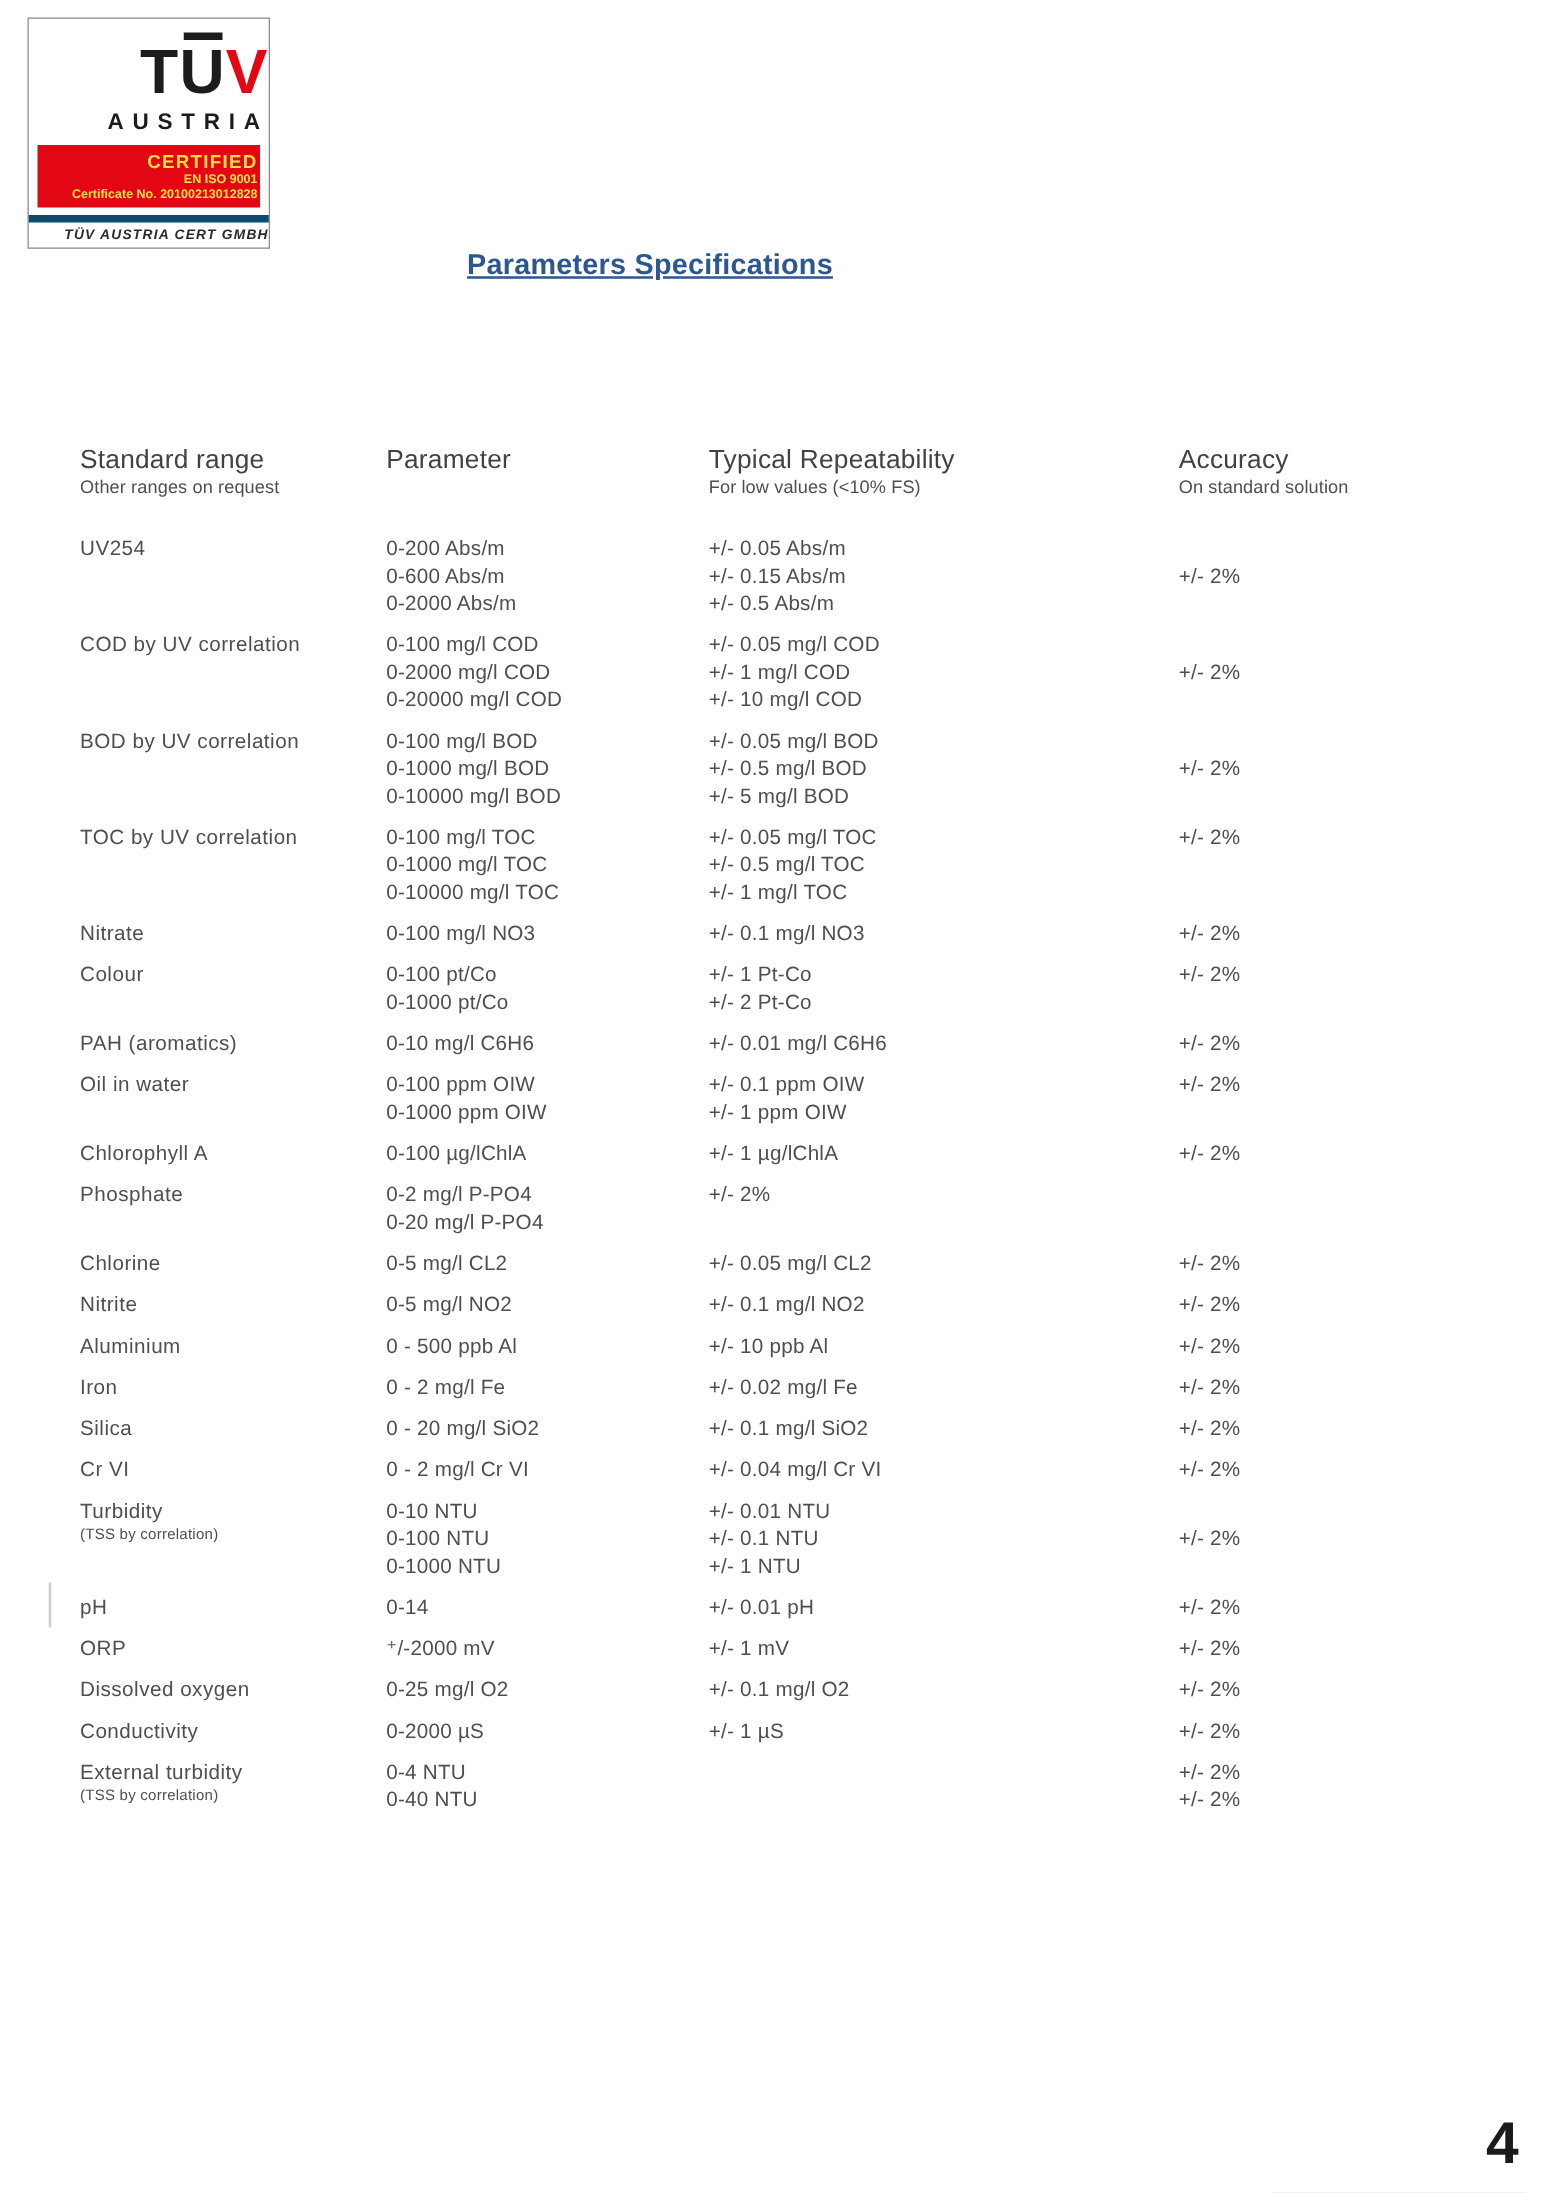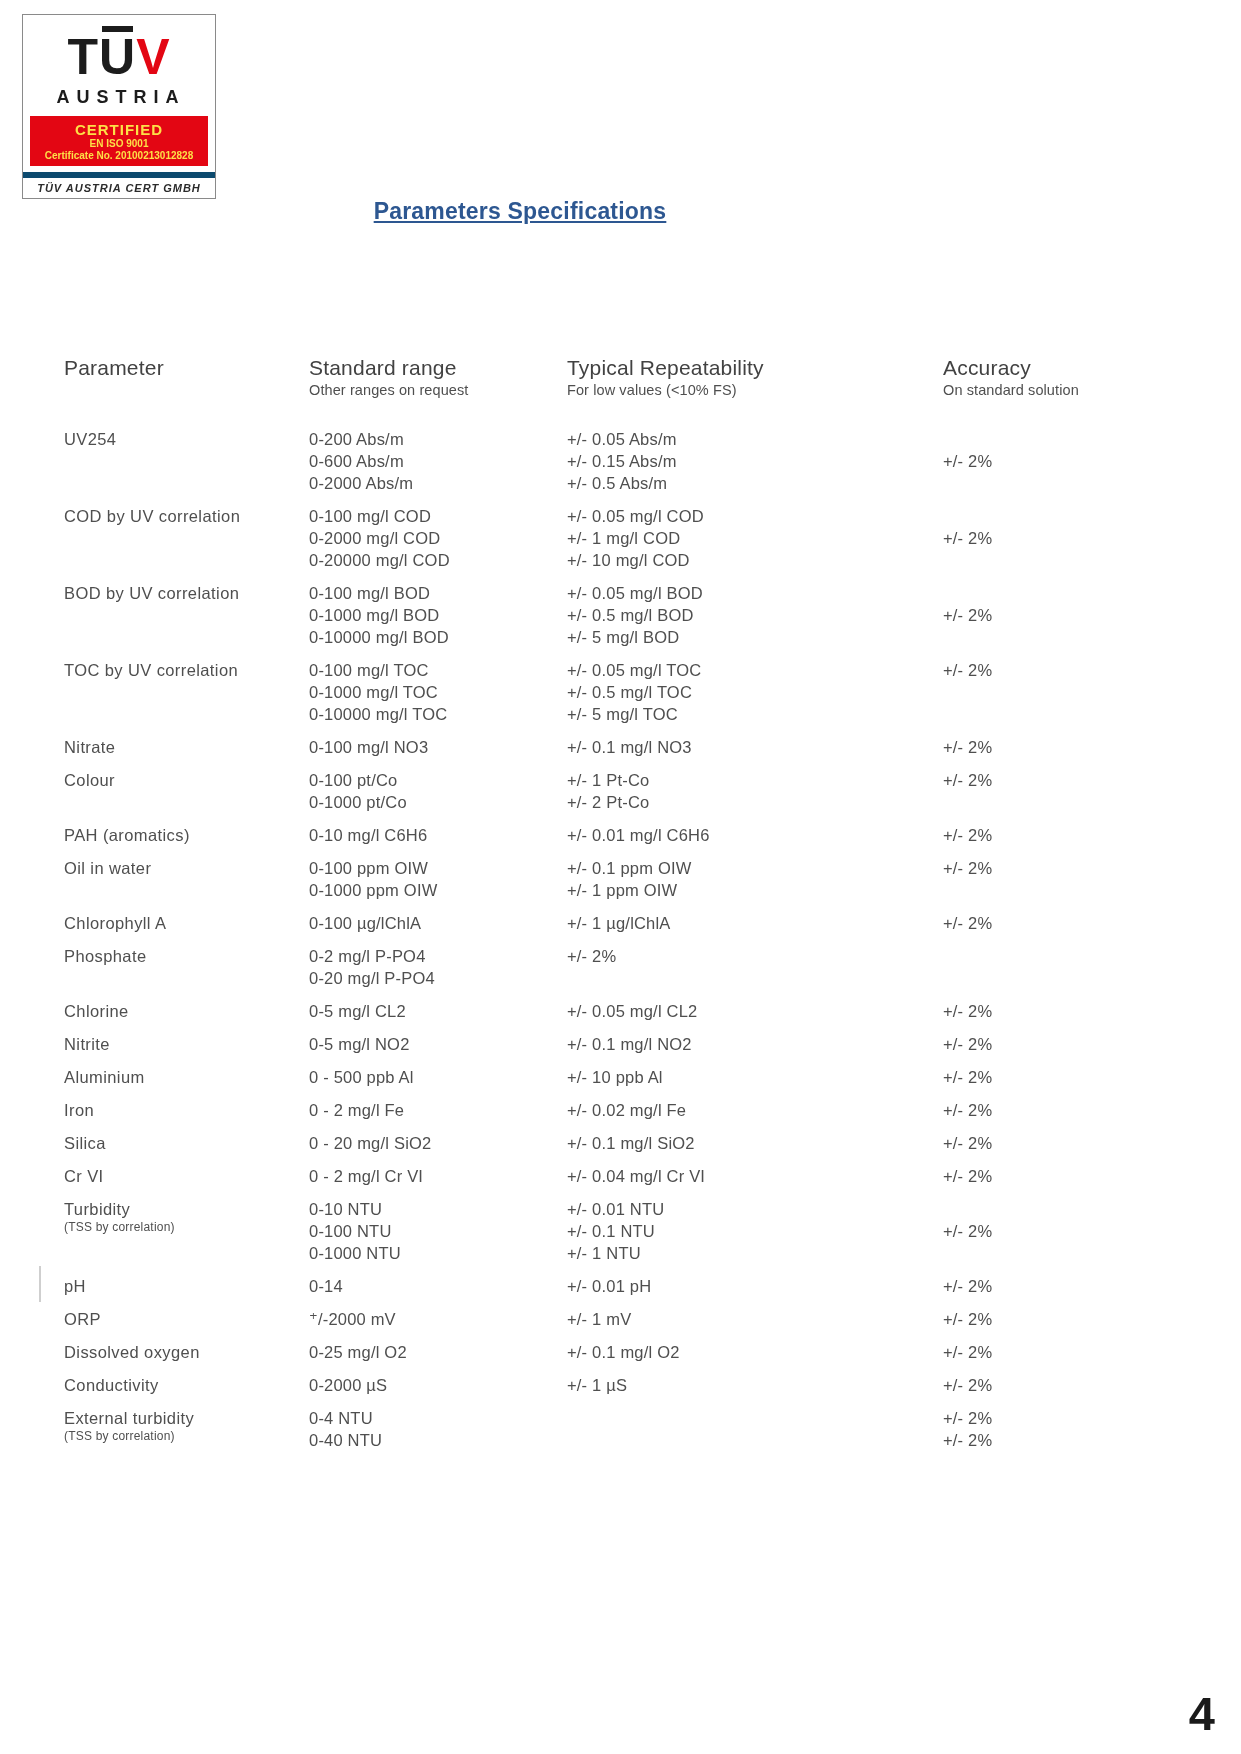--- a/index.html
+++ b/index.html
@@ -11,21 +11,21 @@
     color:#4a4a4a;
     overflow:hidden;
     margin:0 auto;
   }
 
   
   .logo {
     position:absolute; left:22px; top:14px; width:192px;
     border:1px solid #8a8a8a;
     background:#fff;
-    text-align:center;
+    text-align:right;
   }
   .logo-tuv {
     font-size:50px; font-weight:bold; letter-spacing:1px;
     color:#1c1c1c; line-height:56px; margin-top:14px;
   }
   .logo-tuv .u-bar { position:relative; display:inline-block; }
   .logo-tuv .u-bar::before {
     content:""; position:absolute; top:-3px; left:3px; right:3px; height:6px;
     background:#1c1c1c;
   }
@@ -98,26 +98,26 @@
       <div class="logo-certno">Certificate No. 20100213012828</div>
     </div>
     <div class="logo-gmbh">TÜV AUSTRIA   CERT GMBH</div>
   </div>
 
   <div class="doc-title">Parameters Specifications</div>
 
   <div class="spec-table">
     <div class="grid-row thead">
       <div>
+        <div class="col-label">Standard range</div>
+        <div class="col-sub">Other ranges on request</div>
+      </div>
+      <div>
         <div class="col-label">Parameter</div>
         <div class="col-sub"></div>
-      </div>
-      <div>
-        <div class="col-label">Standard range</div>
-        <div class="col-sub">Other ranges on request</div>
       </div>
       <div>
         <div class="col-label">Typical Repeatability</div>
         <div class="col-sub">For low values (&lt;10% FS)</div>
       </div>
       <div>
         <div class="col-label">Accuracy</div>
         <div class="col-sub">On standard solution</div>
       </div>
     </div>
@@ -194,21 +194,21 @@
 
       </div>
       <div class="cell">
             <div>0-100 mg/l TOC</div>
             <div>0-1000 mg/l TOC</div>
             <div>0-10000 mg/l TOC</div>
           </div>
       <div class="cell">
             <div>+/- 0.05 mg/l TOC</div>
             <div>+/- 0.5 mg/l TOC</div>
-            <div>+/- 5 mg/l TOC</div>
+            <div>+/- 1 mg/l TOC</div>
           </div>
       <div class="cell">
             <div>+/- 2%</div>
           </div>
     </div>
 
     <div class="grid-row trow">
       <div class="cell">
         <div class="param-name">Nitrate</div>
 

